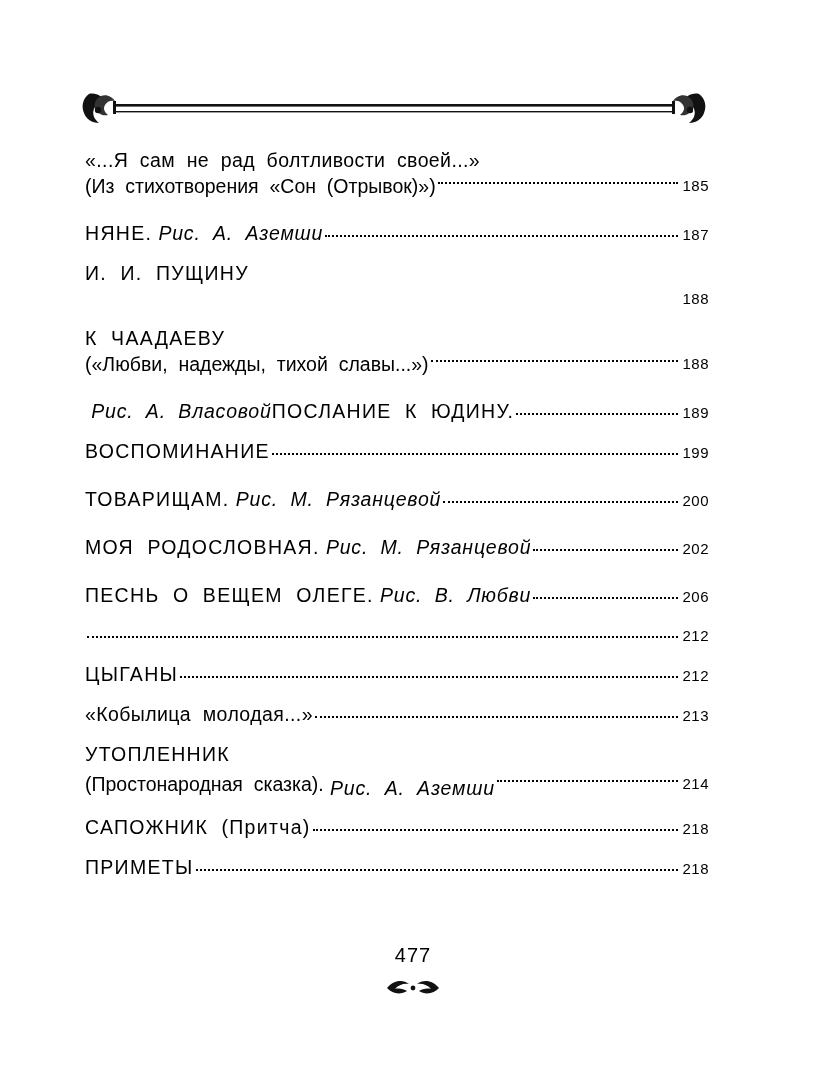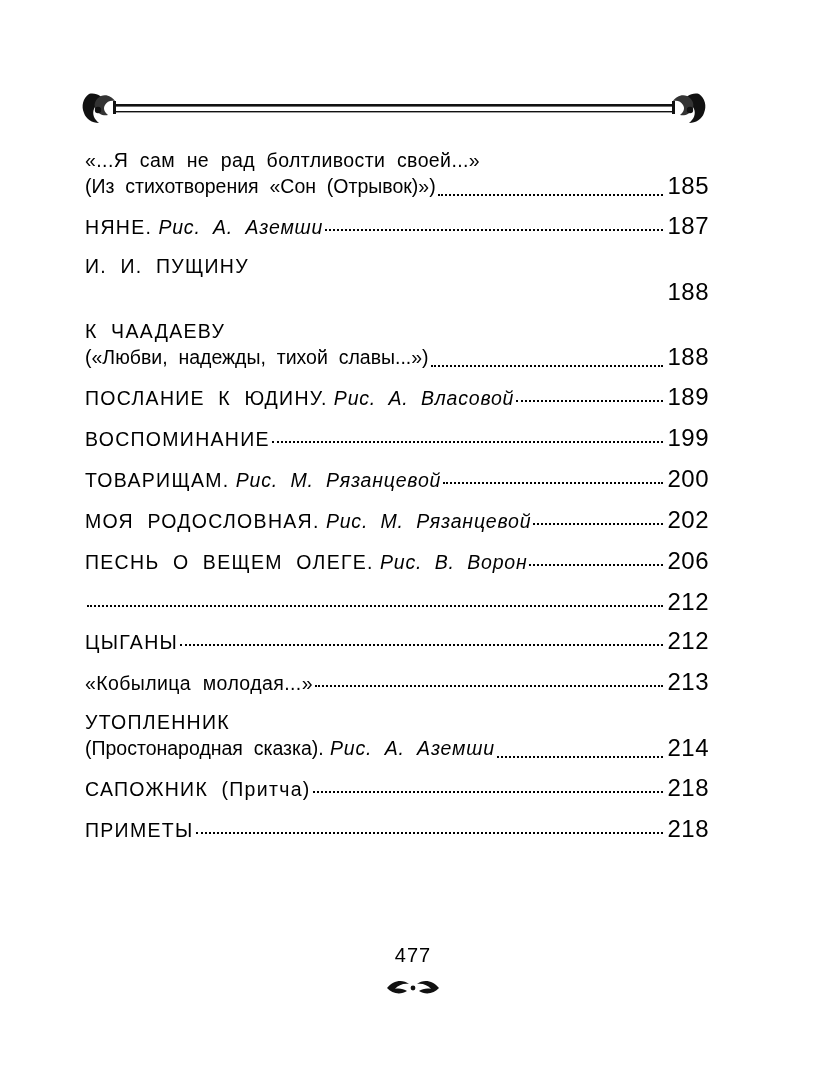--- a/index.html
+++ b/index.html
@@ -58,48 +58,49 @@
 
   .txt {
     white-space: pre;
   }
   .txt.caps {
     letter-spacing: 1.3px;
   }
   .txt.ital {
     font-style: italic;
     letter-spacing: 0.8px;
+    margin-top: 8px;
   }
 
   .leader {
     flex: 1 1 auto;
     min-width: 6px;
     position: relative;
     top: -3px;
     margin: 0 2px;
     border-bottom: 2.2px dotted #000;
     height: 0;
   }
   .leader.none {
     border-bottom: none;
     flex: 1 1 auto;
   }
 
   .pg {
     flex: 0 0 auto;
-    font-size: 24px;
+    font-size: 15px;
     letter-spacing: 0.5px;
     padding-left: 2px;
     white-space: pre;
   }
 
   
   .sub {
     display: flex;
-    align-items: flex-end;
+    align-items: center;
     width: 100%;
     font-size: 19.5px;
     line-height: 26px;
   }
 
   
   .folio {
     position: absolute;
     top: 944px;
     left: 0;
@@ -184,22 +185,22 @@
       </div>
       <div class="sub">
         <span class="txt">(«Любви,  надежды,  тихой  славы...»)</span>
         <span class="leader"></span>
         <span class="pg">188</span>
       </div>
     </div>
 
     <div class="entry">
       <div class="line">
+        <span class="txt ital"> Рис.  А.  Власовой</span>
         <span class="txt caps">ПОСЛАНИЕ  К  ЮДИНУ.</span>
-        <span class="txt ital"> Рис.  А.  Власовой</span>
         <span class="leader"></span>
         <span class="pg">189</span>
       </div>
     </div>
 
     <div class="entry">
       <div class="line">
         <span class="txt caps">ВОСПОМИНАНИЕ</span>
         <span class="leader"></span>
         <span class="pg">199</span>
@@ -220,21 +221,21 @@
         <span class="txt caps">МОЯ  РОДОСЛОВНАЯ.</span>
         <span class="txt ital"> Рис.  М.  Рязанцевой</span>
         <span class="leader"></span>
         <span class="pg">202</span>
       </div>
     </div>
 
     <div class="entry">
       <div class="line">
         <span class="txt caps">ПЕСНЬ  О  ВЕЩЕМ  ОЛЕГЕ.</span>
-        <span class="txt ital"> Рис.  В.  Ворон</span>
+        <span class="txt ital"> Рис.  В.  Любви</span>
         <span class="leader"></span>
         <span class="pg">206</span>
       </div>
     </div>
 
     <div class="entry">
       <div class="line">
         <span class="leader"></span>
         <span class="pg">212</span>
       </div>

